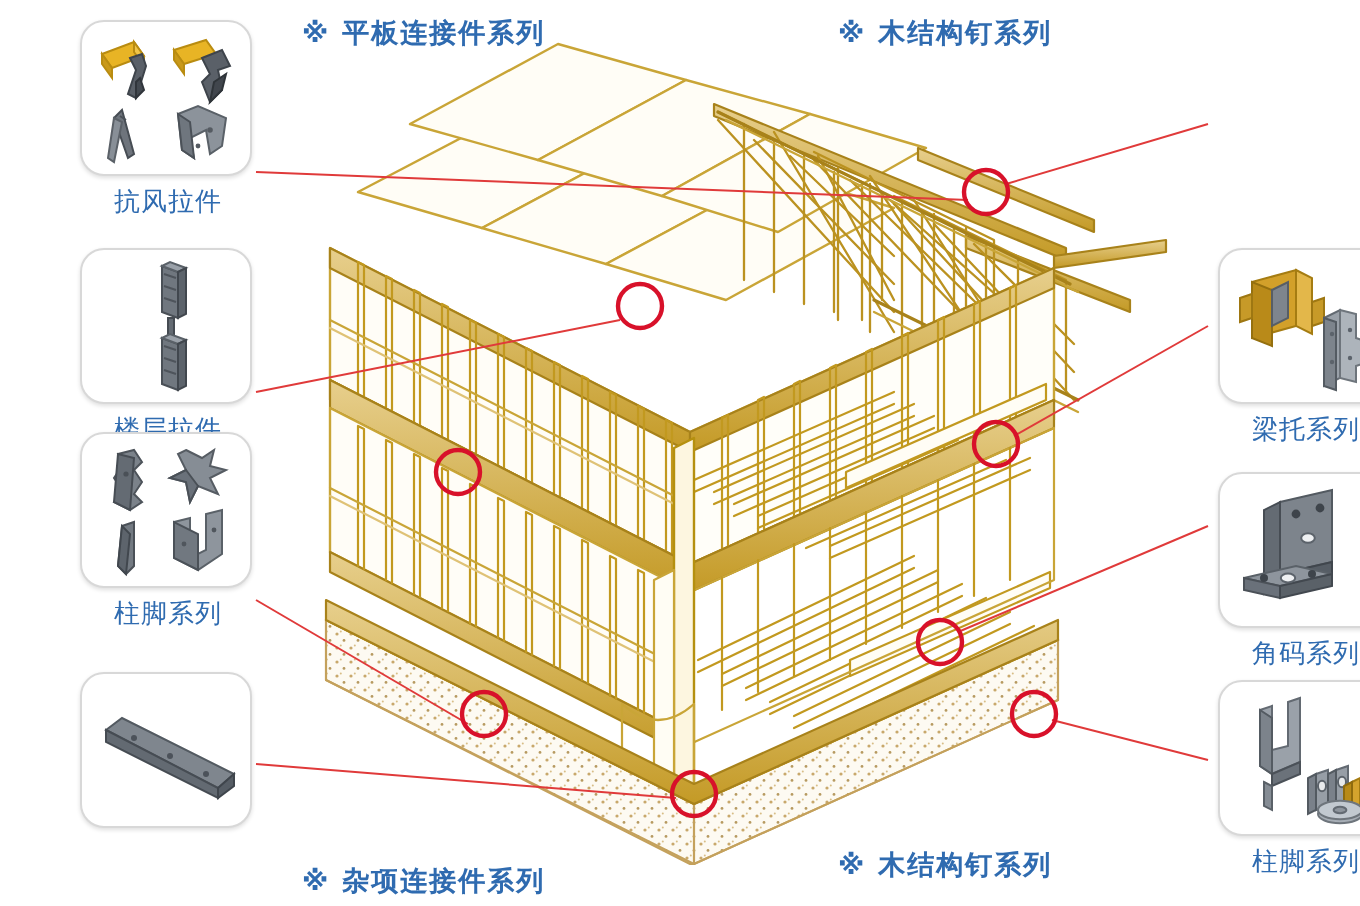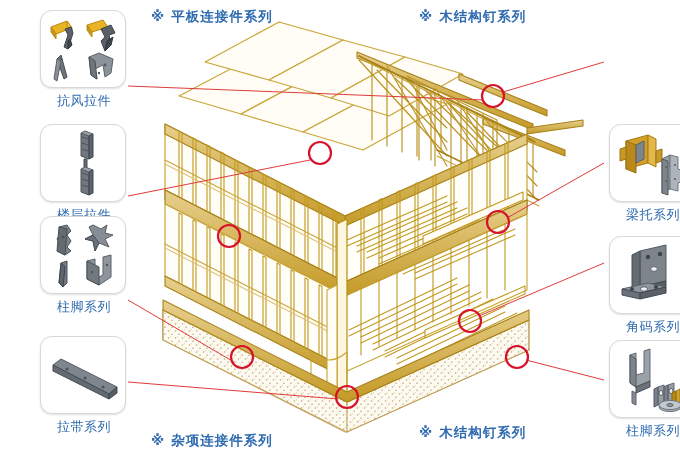--- a/index.html
+++ b/index.html
@@ -321,21 +321,20 @@
     <div class="thumb">
       <svg viewBox="0 0 86 78">
         <path d="M12,28 L20,22 L76,50 L68,57 Z" fill="#7f868e" stroke="#535a61"></path>
         <path d="M12,28 L12,34 L68,62 L68,57 Z" fill="#636a72" stroke="#464c53"></path>
         <path d="M68,57 L76,50 L76,56 L68,62 Z" fill="#565d65" stroke="#3f454c"></path>
         <circle cx="26" cy="32" r="1.5" fill="#4c525a"></circle>
         <circle cx="44" cy="41" r="1.5" fill="#4c525a"></circle>
         <circle cx="62" cy="50" r="1.5" fill="#4c525a"></circle>
       </svg>
     </div>
-    <div class="cap">拉带系列</div>
   </div>
 
 
   <div class="card right" style="left:582px;top:124px;">
     <div class="thumb">
       <svg viewBox="0 0 86 78">
         <path d="M16,16 L38,10 L38,38 L16,44 Z" fill="#d2a02a" stroke="#a57c12"></path>
         <path d="M16,16 L16,44 L26,48 L26,20 Z" fill="#b98a19" stroke="#95700f"></path>
         <path d="M38,10 L46,14 L46,42 L38,38 Z" fill="#e3b74a" stroke="#a57c12"></path>
         <path d="M26,20 L34,16 L34,34 L26,38 Z" fill="#7e858d" stroke="#575e65"></path>

